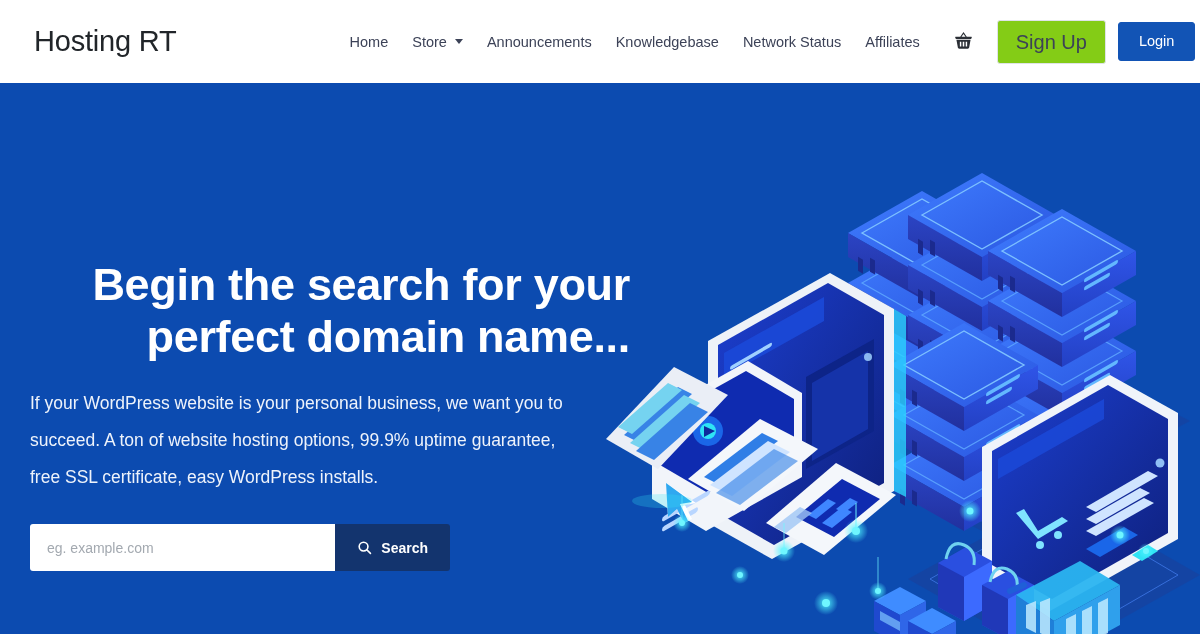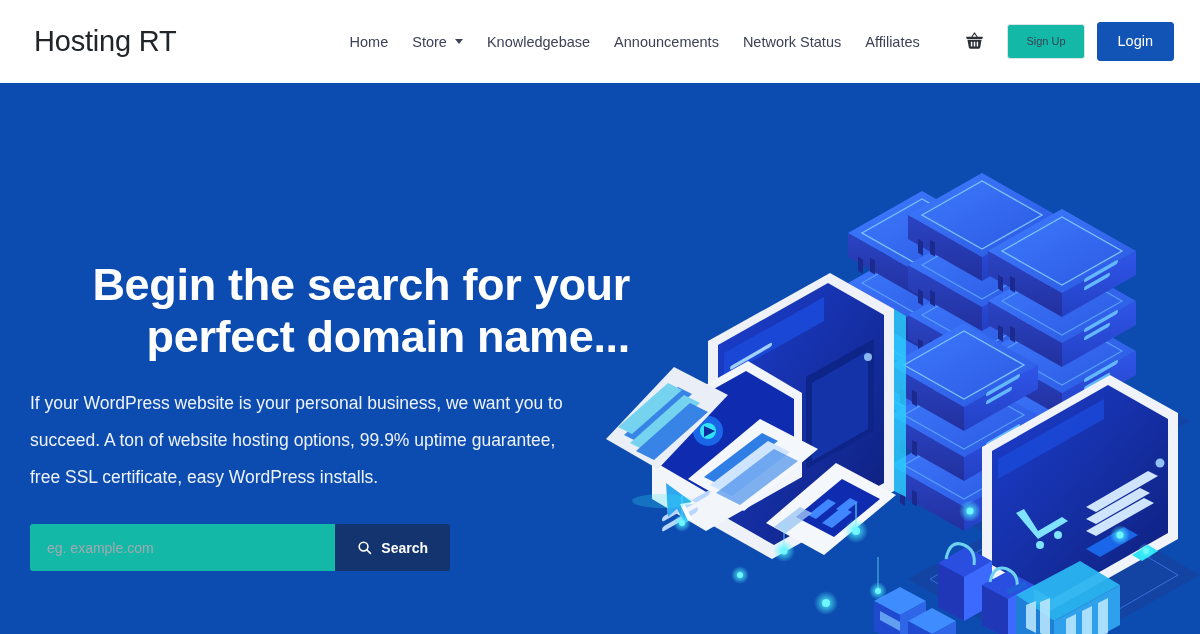--- a/index.html
+++ b/index.html
@@ -58,23 +58,23 @@
     gap: 0;
     margin-left: auto;
   }
   .basket-icon {
     width: 26px; height: 26px;
     margin-right: 20px;
     display: flex; align-items: center; justify-content: center;
     cursor: pointer;
   }
   .btn-signup {
-    font-size: 11px;
+    font-size: 20px;
     color: #3c4257;
-    background: #14b8a6;
+    background: #84cc16;
     border: 1px solid #dfe3e8;
     border-radius: 3px;
     padding: 10px 18px;
     cursor: pointer;
     line-height: 1.1;
     white-space: nowrap;
   }
   .btn-login {
     font-size: 14.5px;
     color: #ffffff;
@@ -123,21 +123,21 @@
     align-items: stretch;
     width: 420px;
     height: 47px;
     border-radius: 3px;
     overflow: hidden;
   }
   .search-input {
     flex: 1;
     border: none;
     outline: none;
-    background: #14b8a6;
+    background: #ffffff;
     font-size: 14px;
     color: #33383d;
     padding: 0 17px;
     font-family: "Liberation Sans", sans-serif;
   }
   .search-input::placeholder { color: #a3a9b0; }
   .search-btn {
     background: #13346e;
     border: none;
     color: #ffffff;
@@ -168,24 +168,24 @@
 
   <nav class="nav">
     <div class="nav-item">
       <span>Home</span>
     </div>
     <div class="nav-item">
       <span>Store</span>
       <span class="caret"></span>
     </div>
     <div class="nav-item">
+      <span>Announcements</span>
+    </div>
+    <div class="nav-item">
       <span>Knowledgebase</span>
-    </div>
-    <div class="nav-item">
-      <span>Announcements</span>
     </div>
     <div class="nav-item">
       <span>Network Status</span>
     </div>
     <div class="nav-item">
       <span>Affiliates</span>
     </div>
   </nav>
 
   <div class="header-right">

